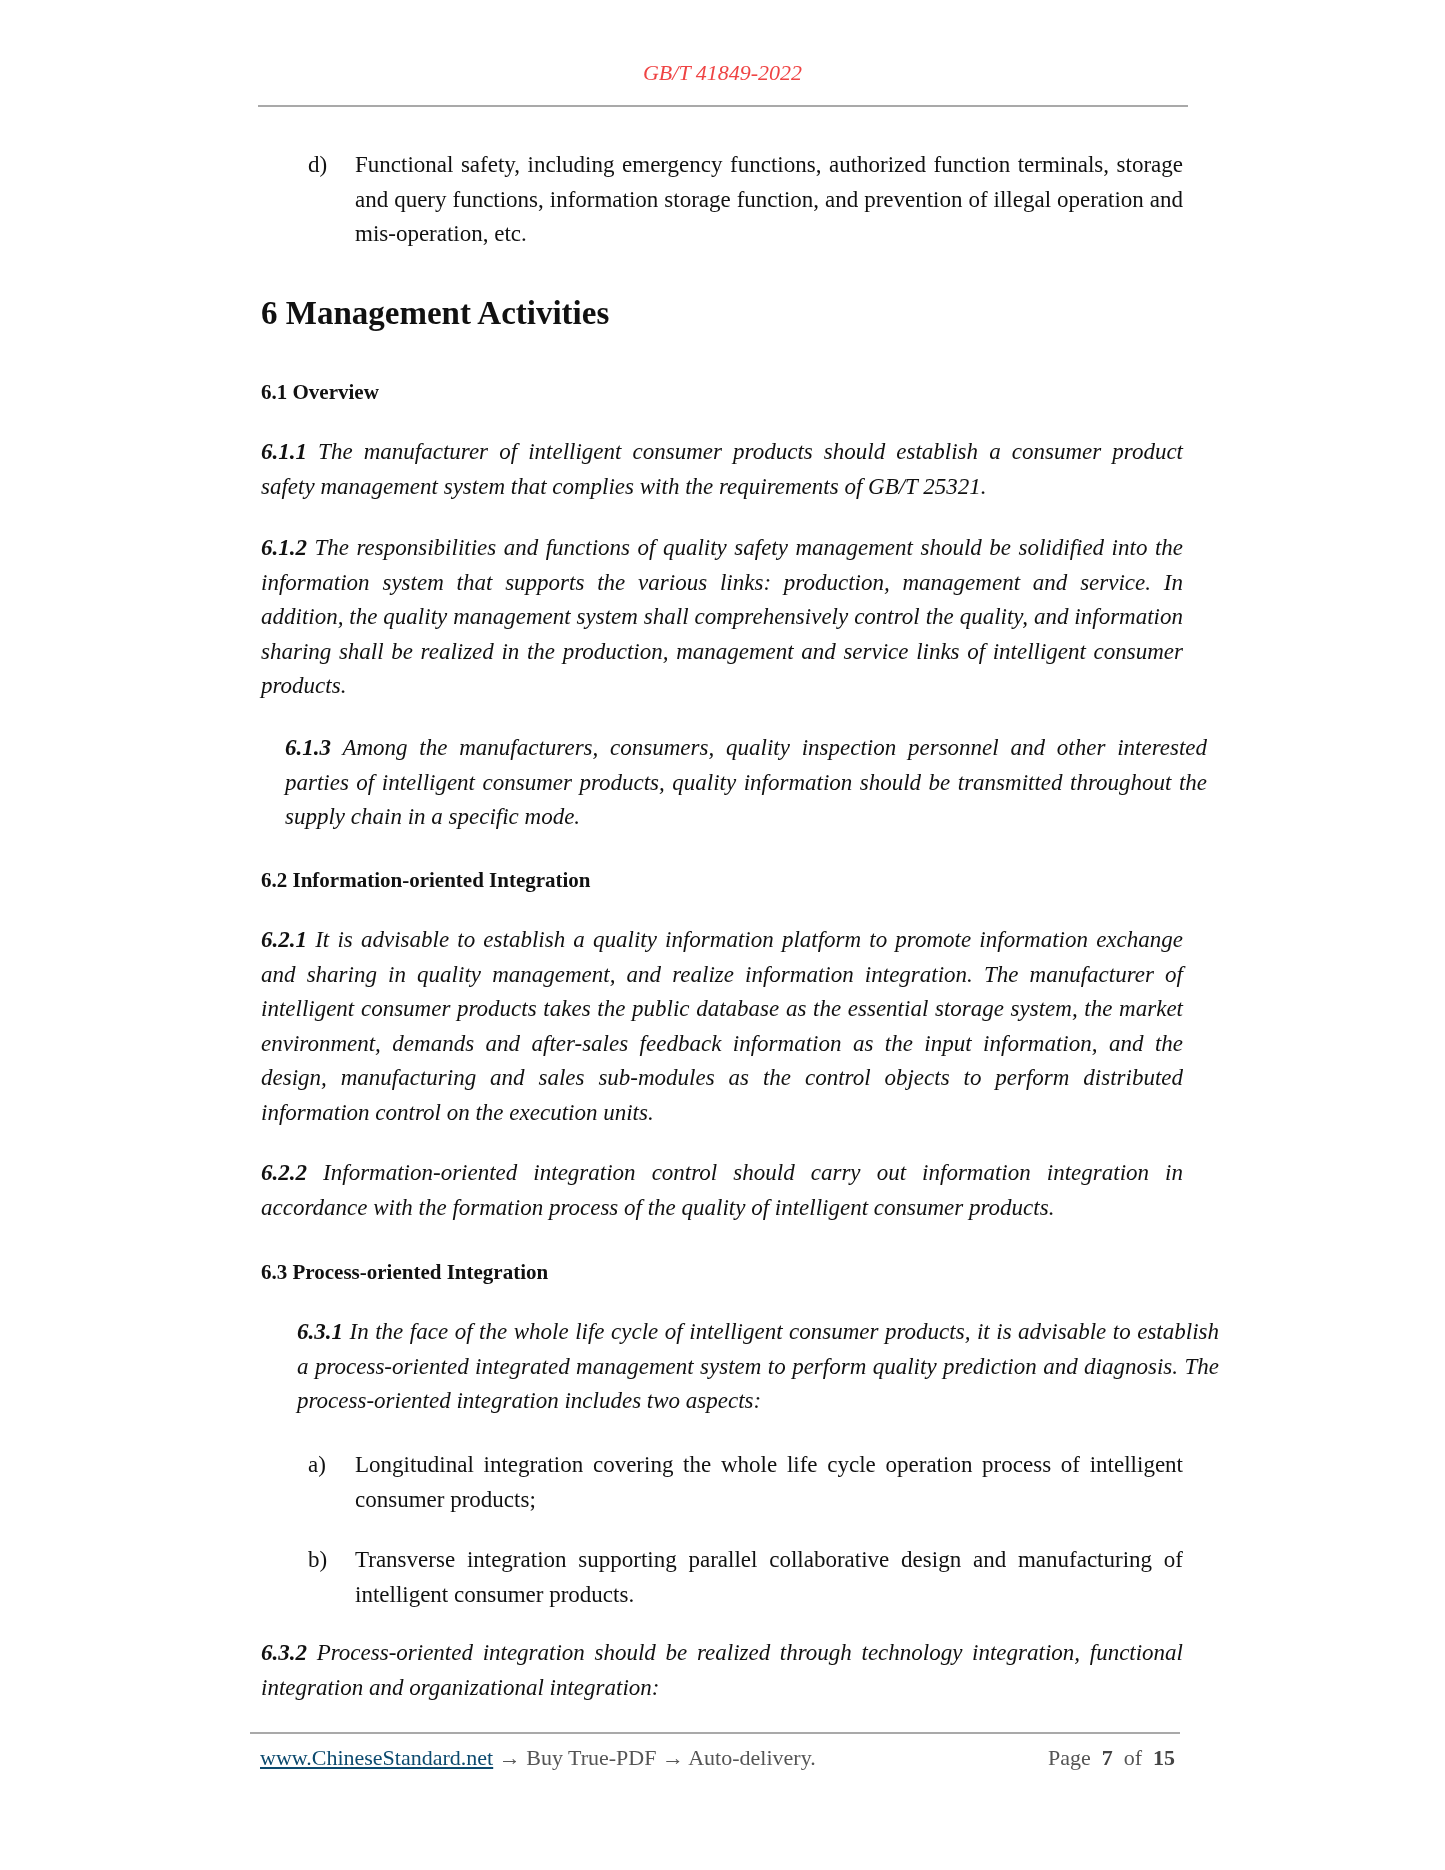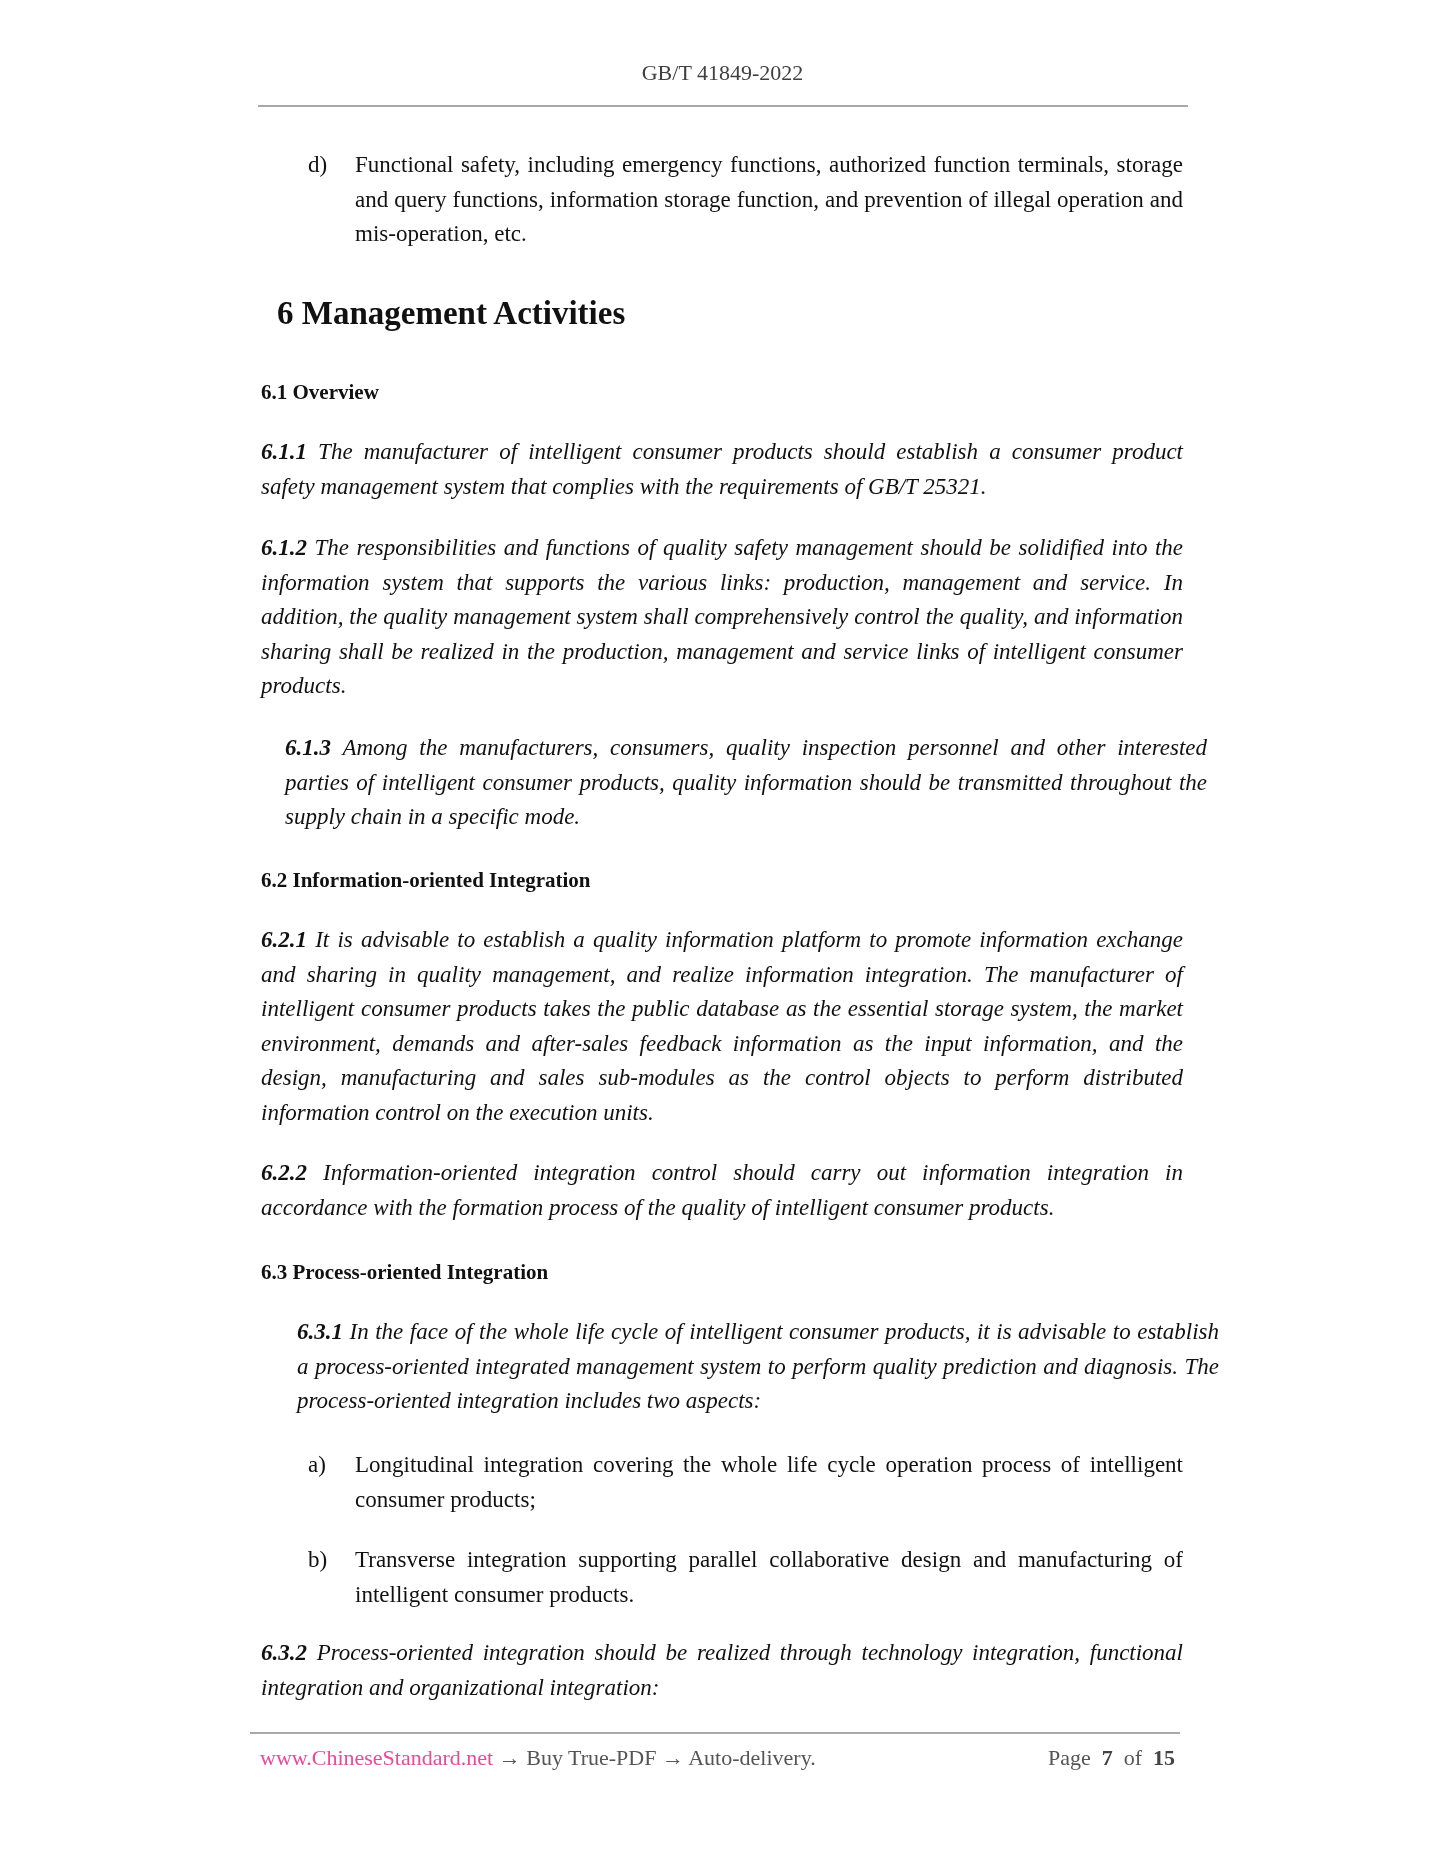--- a/index.html
+++ b/index.html
@@ -1,48 +1,48 @@
 <!DOCTYPE html>
 <html><head>
 <meta charset="utf-8">
 <style>
   html, body { margin: 0; padding: 0; background: #ffffff; }
   body { width: 1445px; height: 1870px; position: relative; overflow: hidden;
          font-family: "Liberation Serif", "DejaVu Serif", serif; color: #111111; }
   .abs { position: absolute; }
   .hdr { left: 0; width: 1445px; top: 58px; height: 30px; line-height: 30px; text-align: center;
-         font-size: 22px; color: #404040; }
+         font-size: 22px; color: #ef4444; font-style: italic; }
   .rule { height: 0; border-top: 2px solid #a9a9a9; }
   .rule-top { left: 258px; width: 930px; top: 105px; }
   .rule-bot { left: 250px; width: 930px; top: 1732px; }
   .blk { left: 261px; width: 922px; font-size: 23px; line-height: 34.5px; text-align: justify; font-style: italic; }
   .blk b { font-weight: bold; }
   .item { left: 261px; width: 922px; font-size: 23px; line-height: 34.5px; }
   .item .lbl { position: absolute; left: 47px; top: 0; }
   .item .txt { position: absolute; left: 94px; right: 0; top: 0; text-align: justify; }
   .h1 { left: 261px; font-size: 33px; font-weight: bold; line-height: 40px; white-space: nowrap; }
   .h2 { left: 261px; font-size: 21px; font-weight: bold; line-height: 32px; white-space: nowrap; }
   .foot { top: 1742px; height: 32px; line-height: 32px; font-size: 22px; color: #555555; white-space: nowrap; }
   .foot-left { left: 260px; }
-  .foot-left a { color: #ec4899; }
+  .foot-left a { color: #0c4a6e; text-decoration: underline; }
   .foot-right { left: 1033px; width: 142px; text-align: right; }
   .foot-right b { color: #444444; }
 </style>
 </head>
 <body>
 
 <div class="abs hdr">GB/T 41849-2022</div>
 <div class="abs rule rule-top"></div>
 
 <div class="abs item" style="top:148px;height:105px;">
   <span class="lbl">d)</span>
   <span class="txt">Functional safety, including emergency functions, authorized function terminals, storage and query functions, information storage function, and prevention of illegal operation and mis-operation, etc.</span>
 </div>
 
-<div class="abs h1" style="top:293px;margin-left:16px;">6 Management Activities</div>
+<div class="abs h1" style="top:293px;">6 Management Activities</div>
 
 <div class="abs h2" style="top:376px;">6.1 Overview</div>
 
 <div class="abs blk" style="top:435px;">
   <b>6.1.1</b>
   <span>The manufacturer of intelligent consumer products should establish a consumer product safety management system that complies with the requirements of GB/T 25321.</span>
 </div>
 
 <div class="abs blk" style="top:531px;">
   <b>6.1.2</b>

